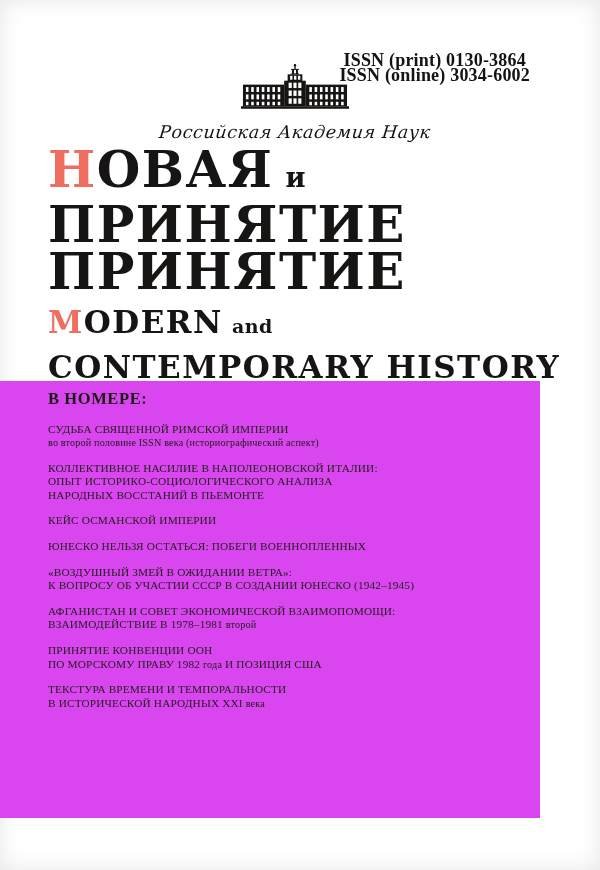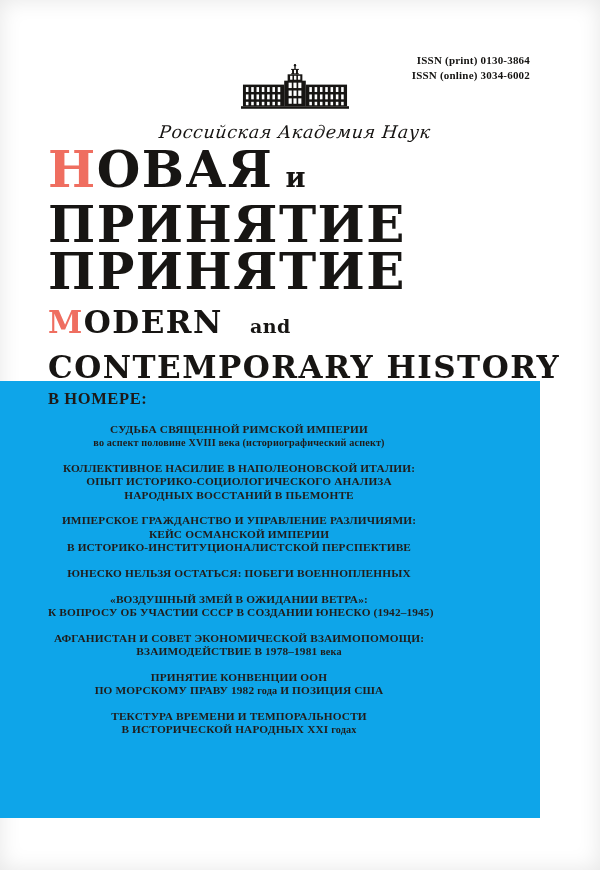--- a/index.html
+++ b/index.html
@@ -11,22 +11,22 @@
     font-family:"Liberation Serif", serif;
     color:#1d1b1a;
   }
   .page{
     position:absolute;inset:0;
     box-shadow:inset 0 0 22px rgba(0,0,0,.10);
   }
   
   .issn{
     position:absolute;top:53px;right:70px;
-    text-align:right;
-    font-weight:bold;font-size:11px;line-height:14.5px;
+    text-align:center;
+    font-weight:bold;font-size:18px;line-height:14.5px;
     letter-spacing:.2px;
     color:#141311;
   }
   
   .logo{
     position:absolute;top:64px;left:0;width:590px;
     text-align:center;
   }
   .logo svg{display:inline-block;}
   .logo-script{
@@ -49,43 +49,42 @@
     font-size:50px;line-height:47px;
     letter-spacing:1.5px;
   }
   .title-en{
     margin-top:13px;
     font-size:31px;line-height:28px;
     letter-spacing:1.5px;
   }
   .accent{color:#ef6e60;}
   .t-small-cy{font-size:27px;margin-left:12px;letter-spacing:0;}
-  .t-small-en{font-size:19px;margin-left:27px;letter-spacing:.5px;}
+  .t-small-en{font-size:19px;margin-left:9px;letter-spacing:.5px;}
   
   .redbox{
     position:absolute;top:381px;left:0;
     width:540px;height:437px;
-    background:#0ea5e9;
+    background:#d946ef;
     color:#201c1a;
   }
   .toc-heading{
     position:absolute;top:8px;left:48px;
     font-weight:bold;font-size:16.5px;letter-spacing:.6px;
     color:#1d1917;
   }
   .toc-list{
     position:absolute;top:42px;left:48px;right:110px;
   }
   .toc-item{margin-bottom:12.5px;}
   .toc-line{
-    font-weight:bold;
+    font-weight:normal;
     font-size:11.3px;line-height:13.3px;
     letter-spacing:.15px;
     white-space:nowrap;
-    text-align:center;
   }
   .toc-line .sm{font-size:10.2px;}
 </style>
 </head>
 <body>
 
 <div class="page">
 
   <div class="issn">
     <div>ISSN (print) 0130-3864</div>
@@ -175,48 +174,46 @@
     <div class="title-cy">ПРИНЯТИЕ</div>
     <div class="title-en"><span class="accent">M</span><span>ODERN</span><span class="t-small-en">and</span></div>
     <div class="title-en">CONTEMPORARY HISTORY</div>
   </div>
 
   <div class="redbox">
     <div class="toc-heading">В НОМЕРЕ:</div>
     <div class="toc-list">
         <div class="toc-item">
           <div class="toc-line"><span>СУДЬБА СВЯЩЕННОЙ РИМСКОЙ ИМПЕРИИ</span></div>
-          <div class="toc-line"><span class="sm">во аспект половине XVIII века (историографический аспект)</span></div>
+          <div class="toc-line"><span class="sm">во второй половине ISSN века (историографический аспект)</span></div>
         </div>
         <div class="toc-item">
           <div class="toc-line"><span>КОЛЛЕКТИВНОЕ НАСИЛИЕ В НАПОЛЕОНОВСКОЙ ИТАЛИИ:</span></div>
           <div class="toc-line"><span>ОПЫТ ИСТОРИКО-СОЦИОЛОГИЧЕСКОГО АНАЛИЗА</span></div>
           <div class="toc-line"><span>НАРОДНЫХ ВОССТАНИЙ В ПЬЕМОНТЕ</span></div>
         </div>
         <div class="toc-item">
-          <div class="toc-line"><span>ИМПЕРСКОЕ ГРАЖДАНСТВО И УПРАВЛЕНИЕ РАЗЛИЧИЯМИ:</span></div>
           <div class="toc-line"><span>КЕЙС ОСМАНСКОЙ ИМПЕРИИ</span></div>
-          <div class="toc-line"><span>В ИСТОРИКО-ИНСТИТУЦИОНАЛИСТСКОЙ ПЕРСПЕКТИВЕ</span></div>
         </div>
         <div class="toc-item">
           <div class="toc-line"><span>ЮНЕСКО НЕЛЬЗЯ ОСТАТЬСЯ: ПОБЕГИ ВОЕННОПЛЕННЫХ</span></div>
         </div>
         <div class="toc-item">
           <div class="toc-line"><span>«ВОЗДУШНЫЙ ЗМЕЙ В ОЖИДАНИИ ВЕТРА»:</span></div>
           <div class="toc-line"><span>К ВОПРОСУ ОБ УЧАСТИИ СССР В СОЗДАНИИ ЮНЕСКО (1942–1945)</span></div>
         </div>
         <div class="toc-item">
           <div class="toc-line"><span>АФГАНИСТАН И СОВЕТ ЭКОНОМИЧЕСКОЙ ВЗАИМОПОМОЩИ:</span></div>
-          <div class="toc-line"><span>ВЗАИМОДЕЙСТВИЕ В 1978–1981 </span><span class="sm">века</span></div>
+          <div class="toc-line"><span>ВЗАИМОДЕЙСТВИЕ В 1978–1981 </span><span class="sm">второй</span></div>
         </div>
         <div class="toc-item">
           <div class="toc-line"><span>ПРИНЯТИЕ КОНВЕНЦИИ ООН</span></div>
           <div class="toc-line"><span>ПО МОРСКОМУ ПРАВУ 1982 </span><span class="sm">года</span><span> И ПОЗИЦИЯ США</span></div>
         </div>
         <div class="toc-item">
           <div class="toc-line"><span>ТЕКСТУРА ВРЕМЕНИ И ТЕМПОРАЛЬНОСТИ</span></div>
-          <div class="toc-line"><span>В ИСТОРИЧЕСКОЙ НАРОДНЫХ XXI </span><span class="sm">годах</span></div>
+          <div class="toc-line"><span>В ИСТОРИЧЕСКОЙ НАРОДНЫХ XXI </span><span class="sm">века</span></div>
         </div>
       </div>
 
   </div>
 
 </div>
 
 </body></html>

